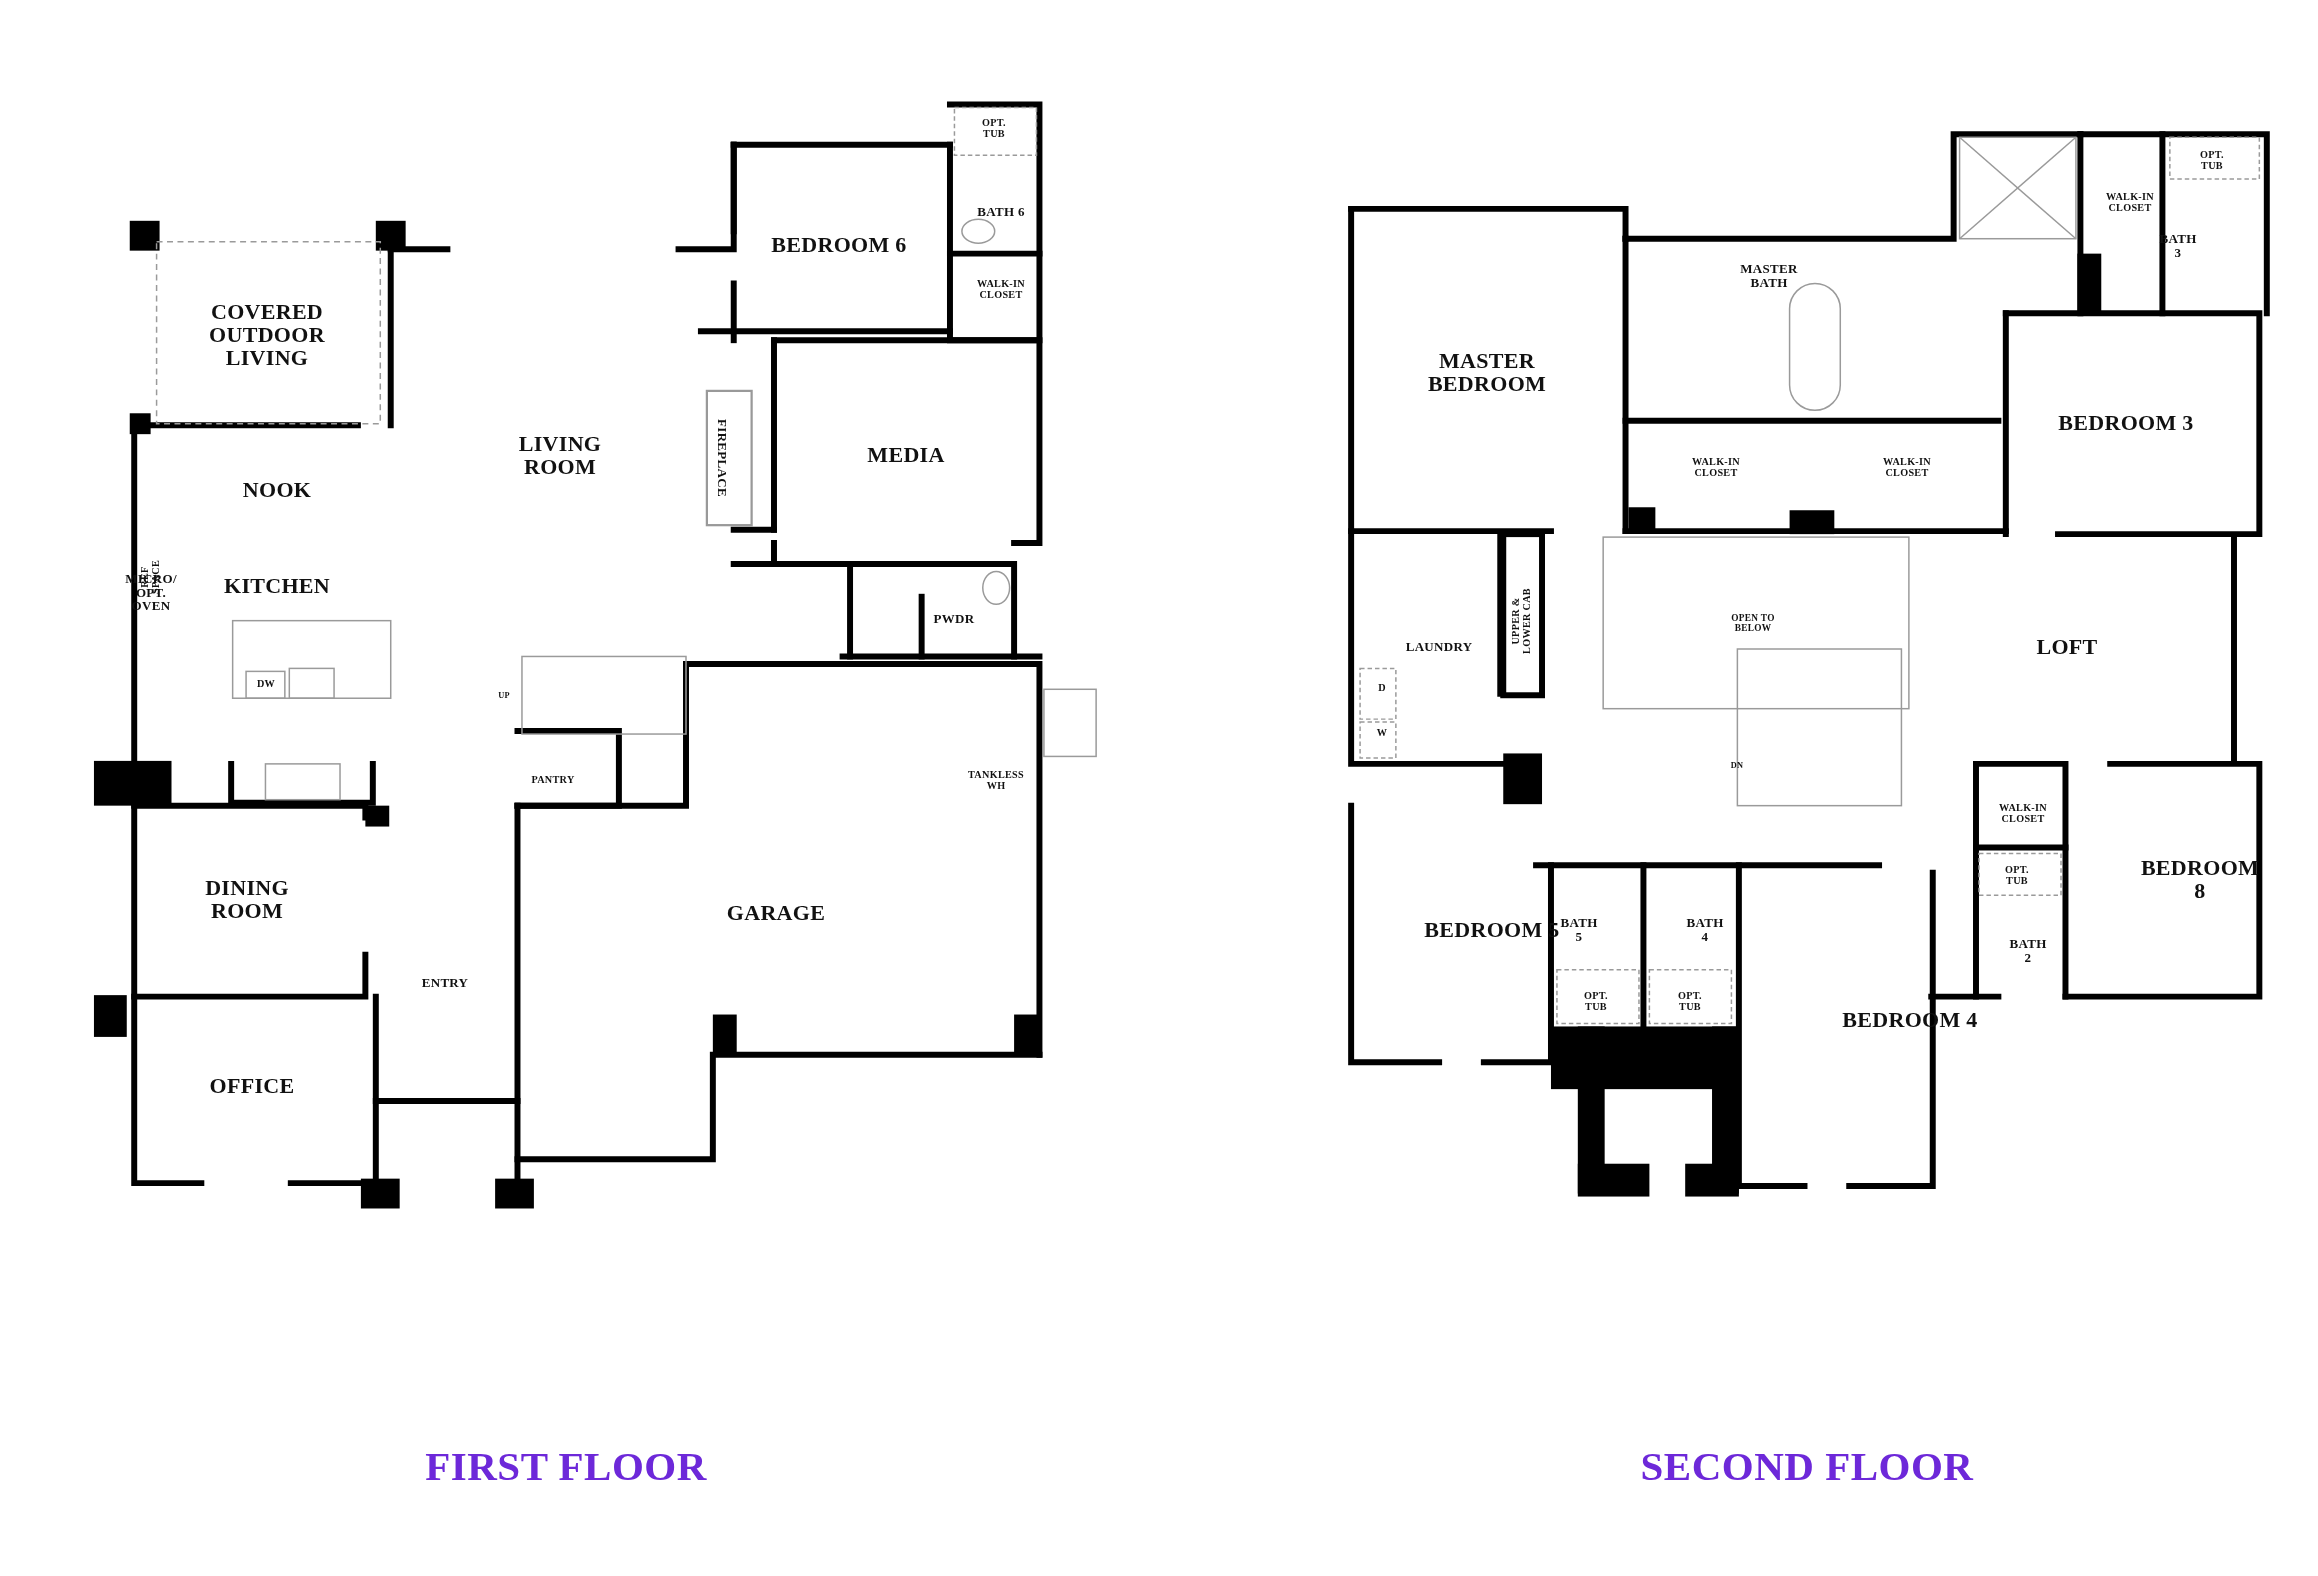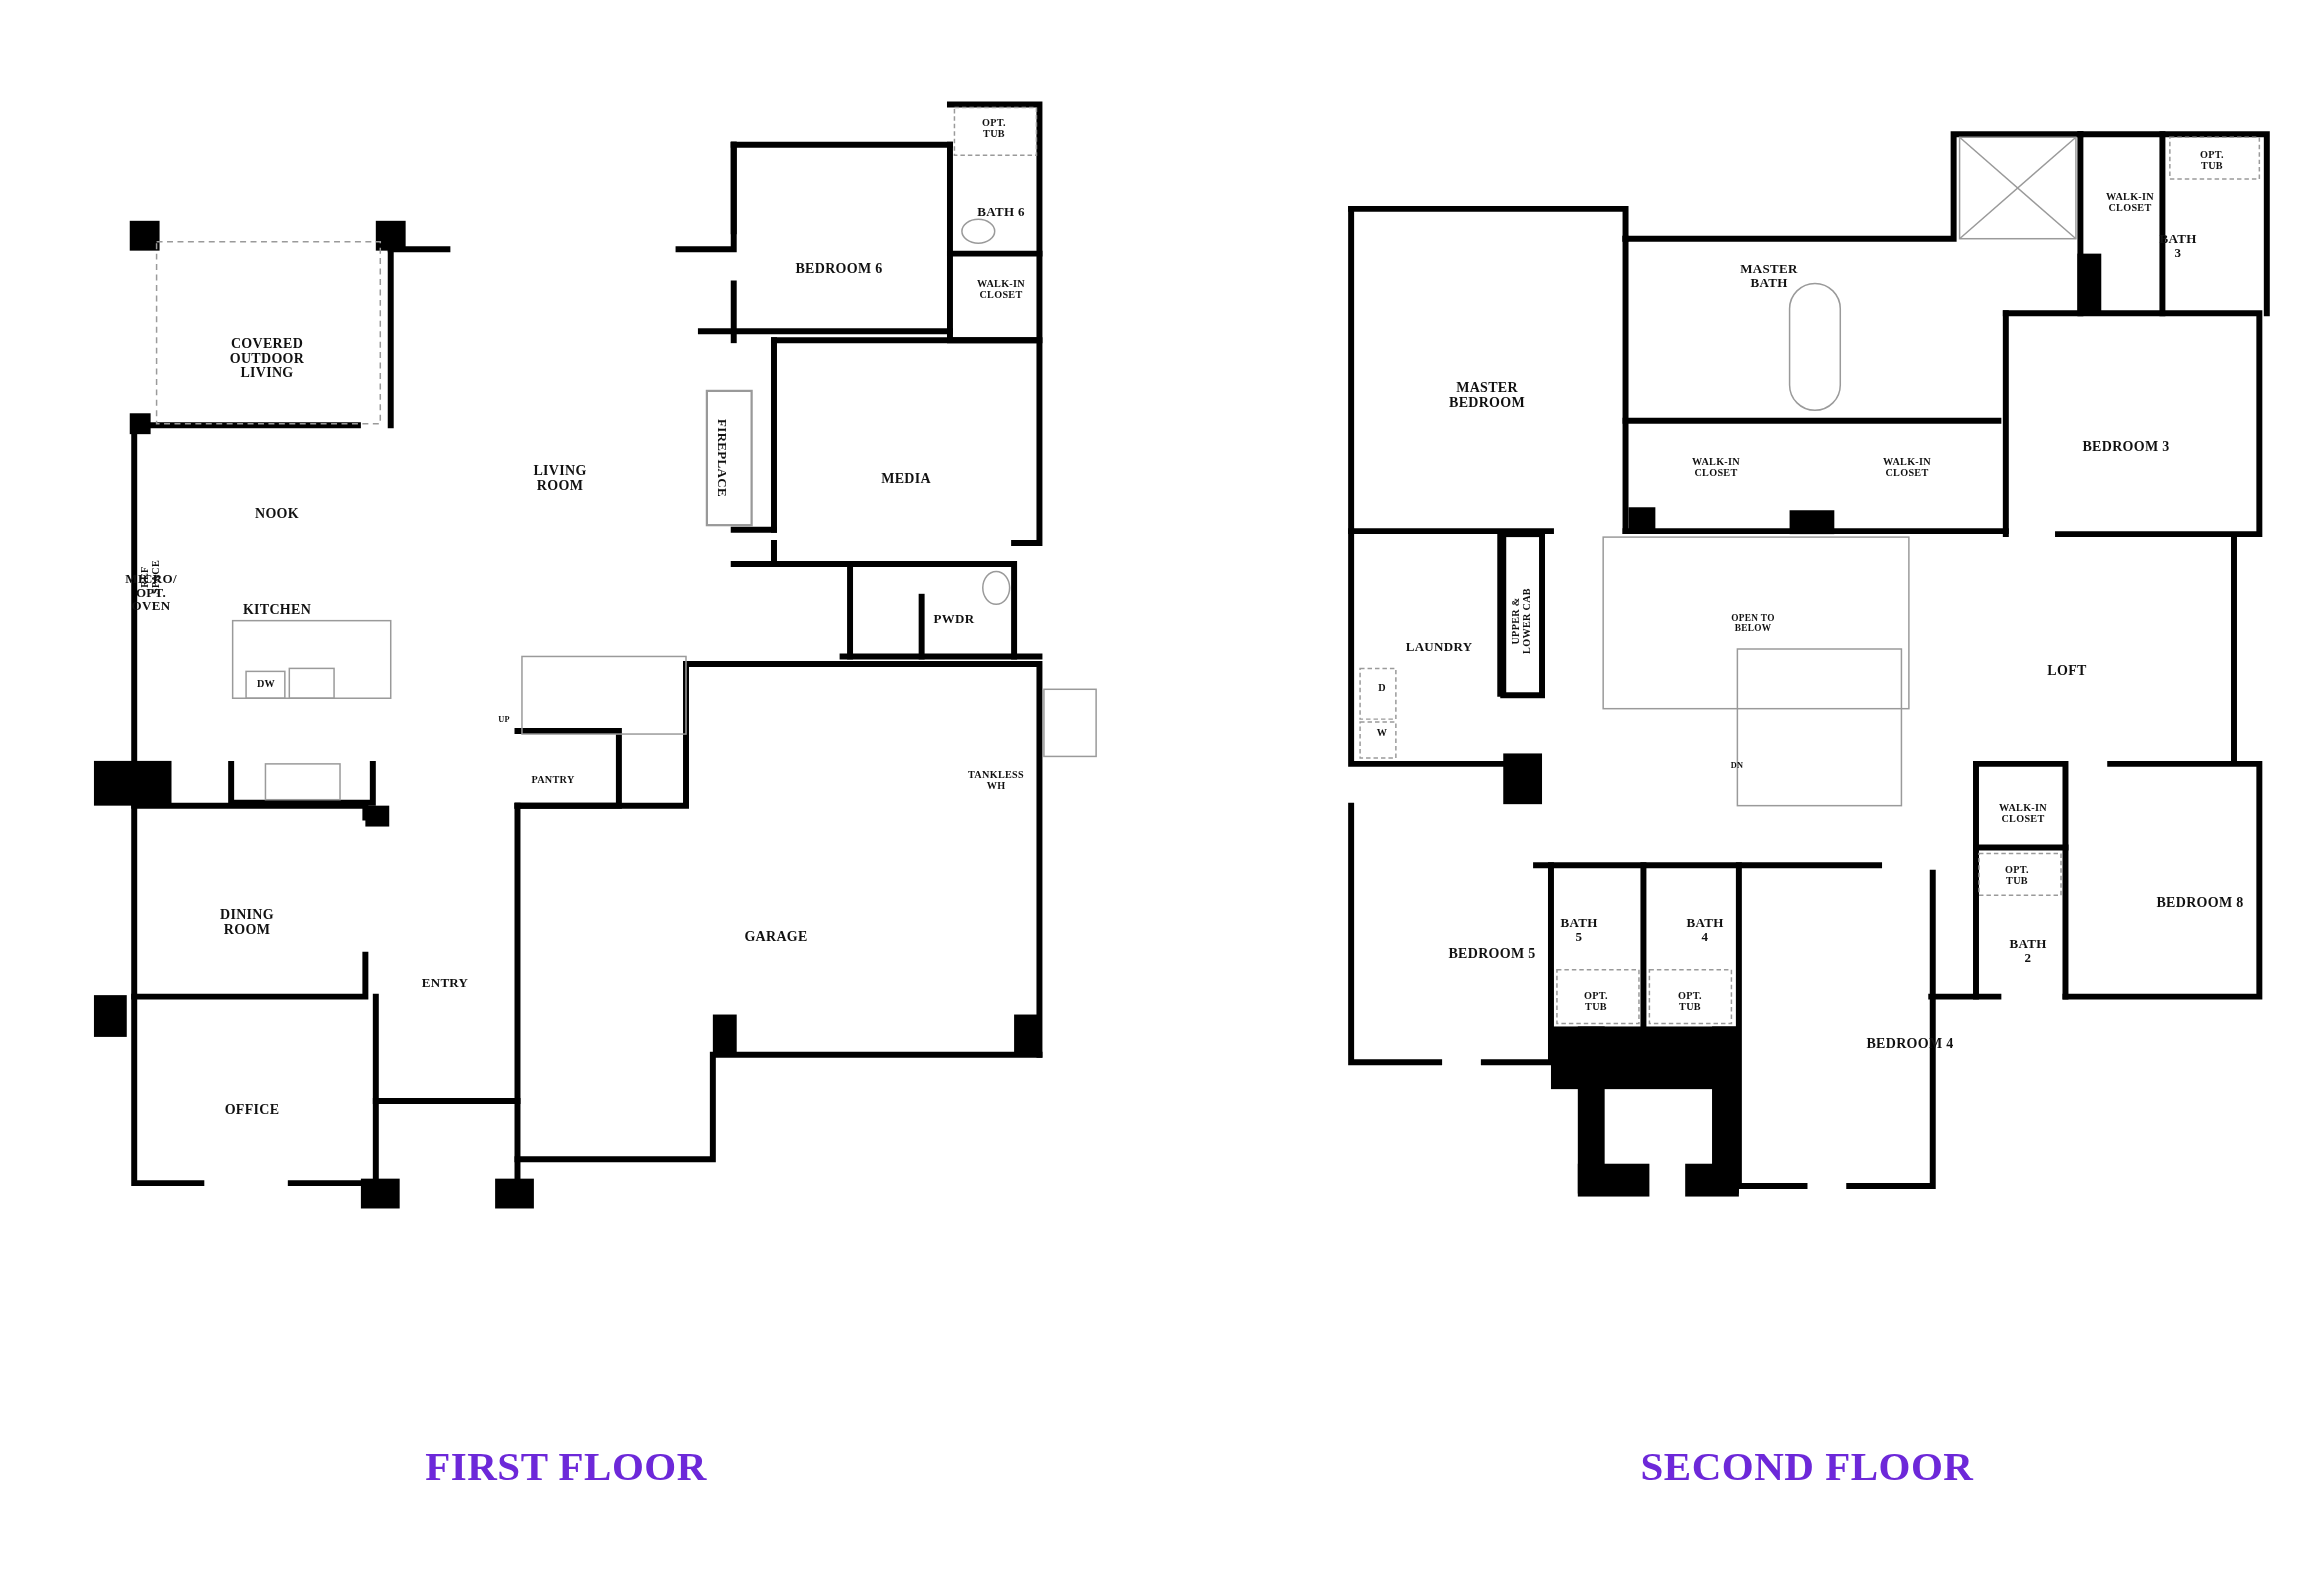--- a/index.html
+++ b/index.html
@@ -2,21 +2,21 @@
 <html style="font-size:15px"><head>
 <meta charset="utf-8">
 <style>
   html, body { margin: 0; padding: 0; background: #ffffff; }
   body { width: 2319px; height: 1577px; position: relative; overflow: hidden;
          font-family: "Liberation Serif", "DejaVu Serif", serif; }
   svg.plan { position: absolute; left: 0; top: 0; width: 2319px; height: 1577px; }
   .label { position: absolute; transform: translate(-50%, -50%); text-align: center;
            font-weight: bold; color: #111111; line-height: 1.05; white-space: pre-line;
            letter-spacing: 0.3px; }
-  .md { font-size: 14px; margin-top: 24px; }
+  .md { font-size: 22px; }
   .sm { font-size: 13px; }
   .xs { font-size: 10.2px; }
   .vert { transform: translate(-50%, -50%) rotate(90deg); }
   .vert-ccw { transform: translate(-50%, -50%) rotate(-90deg); }
   .title { position: absolute; transform: translate(-50%, -50%); font-weight: bold;
            font-size: 41px; color: #6d28d9; letter-spacing: 0.5px; margin-left: 24px; }
 </style>
 </head>
 <body>
 
@@ -173,21 +173,21 @@
   <div class="label xs" style="left:1001px;top:290px;">WALK-IN
 CLOSET</div>
   <div class="label md" style="left:906px;top:455px;">MEDIA</div>
   <div class="label sm" style="left:954px;top:619px;">PWDR</div>
   <div class="label xs vert-ccw" style="left:151px;top:577px;">REF
 SPACE</div>
   <div class="label xs" style="left:151px;top:592px;font-size:13px;">MICRO/
 OPT.
 OVEN</div>
   <div class="label xs" style="left:266px;top:684px;">DW</div>
-  <div class="label xs" style="left:504px;top:696px;font-size:8.3px;margin-top:24px;">UP</div>
+  <div class="label xs" style="left:504px;top:696px;font-size:8.3px;">UP</div>
   <div class="label xs" style="left:553px;top:780px;">PANTRY</div>
   <div class="label xs" style="left:996px;top:781px;">TANKLESS
 WH</div>
   <div class="label md" style="left:247px;top:899px;">DINING
 ROOM</div>
   <div class="label sm" style="left:445px;top:983px;">ENTRY</div>
   <div class="label md" style="left:776px;top:913px;">GARAGE</div>
   <div class="label md" style="left:252px;top:1086px;">OFFICE</div>
   <div class="title" style="left:542px;top:1466px;">FIRST FLOOR</div>
 </div>

